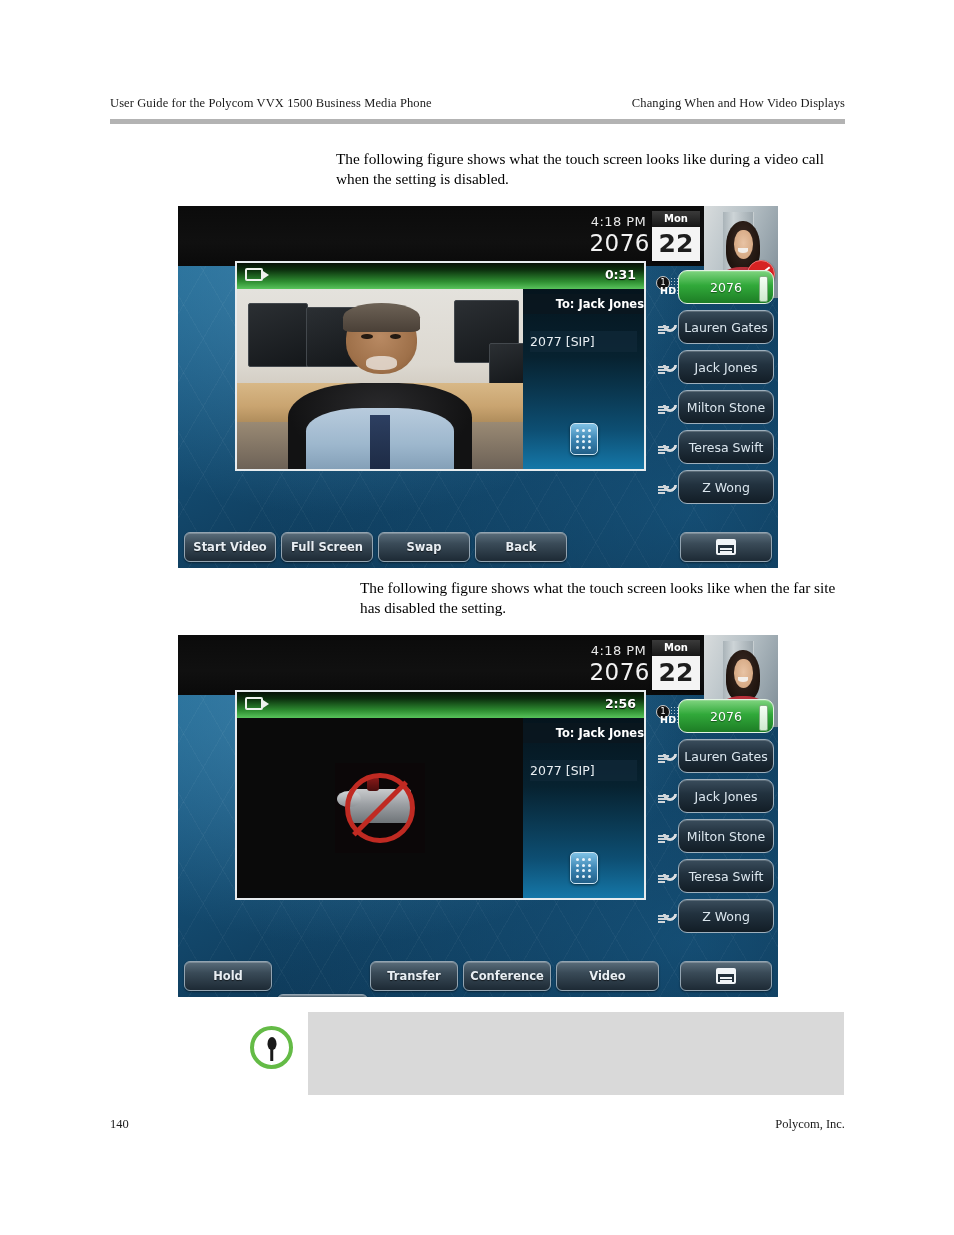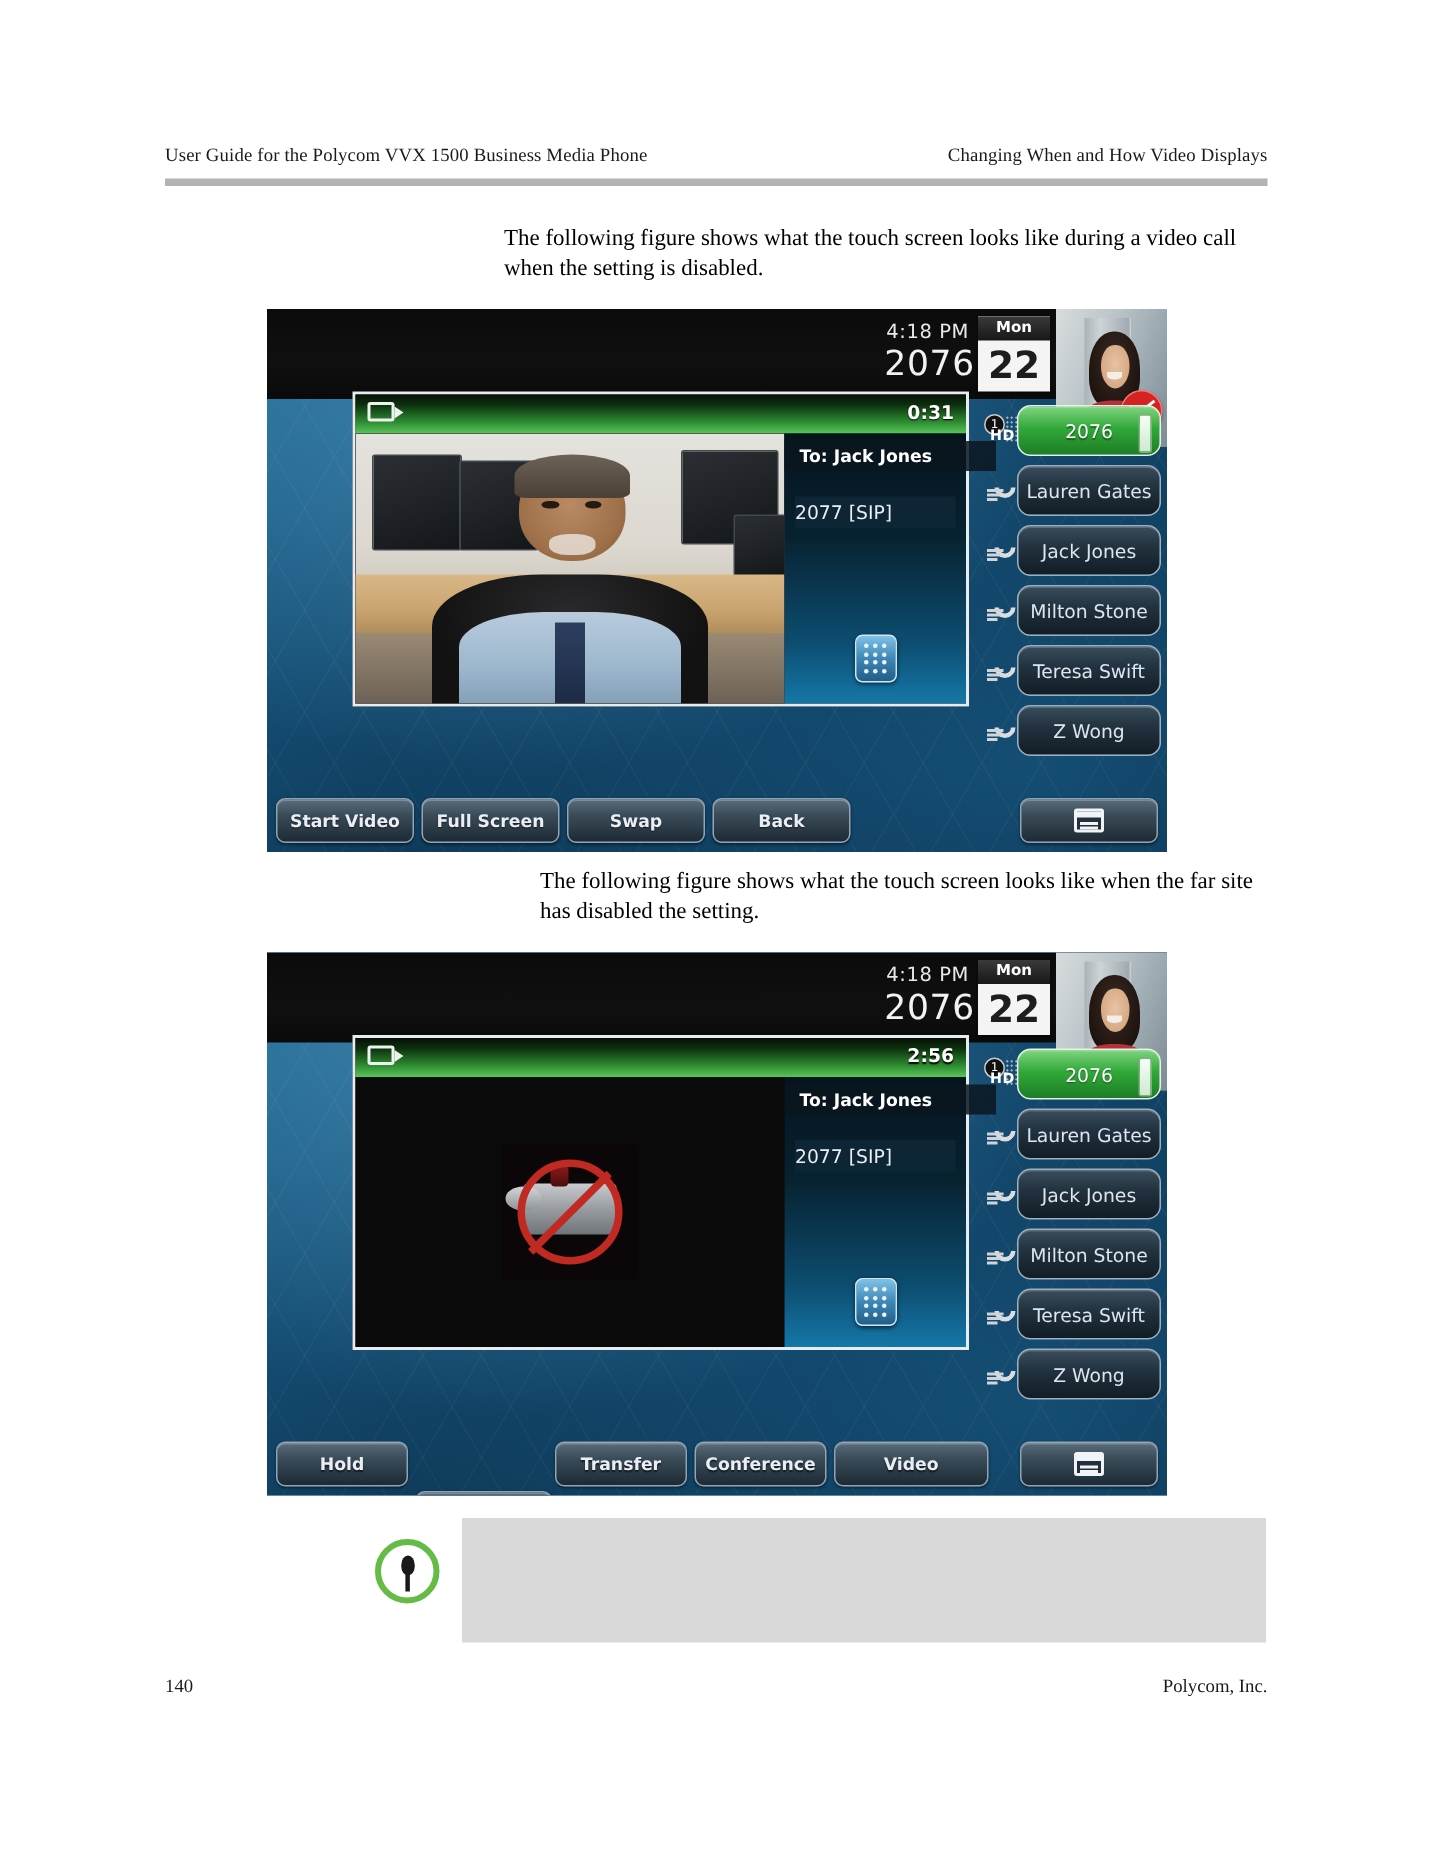--- a/index.html
+++ b/index.html
@@ -45,21 +45,21 @@
     line-height: 19.5px;
     color: #000;
   }
   .para-1 { left: 336px; top: 149px; width: 500px; }
   .para-2 { left: 360px; top: 578px; width: 485px; }
 
   
   .figure {
     position: absolute;
     overflow: hidden;
-    background: #0c4a6e;
+    background: #4c1d95;
   }
   #figure-1 { left: 178px; top: 206px; width: 600px; height: 362px; }
   #figure-2 { left: 178px; top: 635px; width: 600px; height: 362px; }
 
   
   .wallpaper {
     position: absolute;
     inset: 0;
     background:
       radial-gradient(ellipse at 28% 18%, rgba(90,160,200,.55) 0%, rgba(20,70,110,0) 58%),
@@ -297,27 +297,27 @@
     transform: rotate(-45deg);
   }
   
   .infopanel {
     position:absolute; right:0; top:26px;
     width:121px; height:180px;
     background: linear-gradient(180deg,#05141d 0%, #072230 38%, #0d4e72 78%, #1577a8 100%);
   }
   .info-to {
     position:absolute; left:0; top:5px; width:100%;
-    text-align:left;
+    text-align:right;
     font-family:"DejaVu Sans", sans-serif;
     font-weight:bold;
     font-size:11.5px;
     color:#ffffff;
     background: rgba(10,22,30,.85);
-    padding: 3px 10px;
+    padding: 3px 0;
   }
   .info-num {
     position:absolute; left:7px; top:42px; width:107px;
     font-family:"DejaVu Sans", sans-serif;
     font-size:12.5px;
     color:#e9eff3;
     background: rgba(16,40,56,.75);
     padding: 3px 0;
   }
   .keypad-icon {

